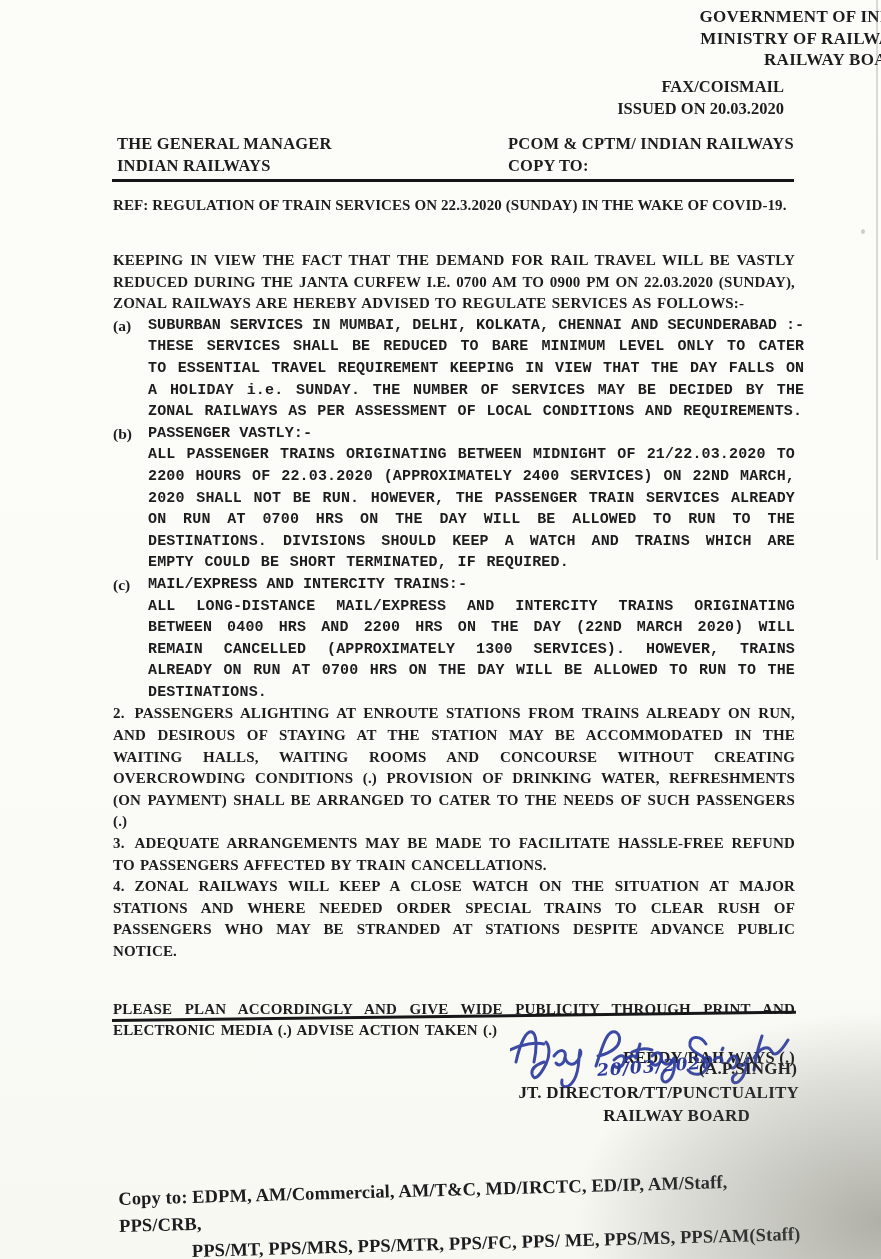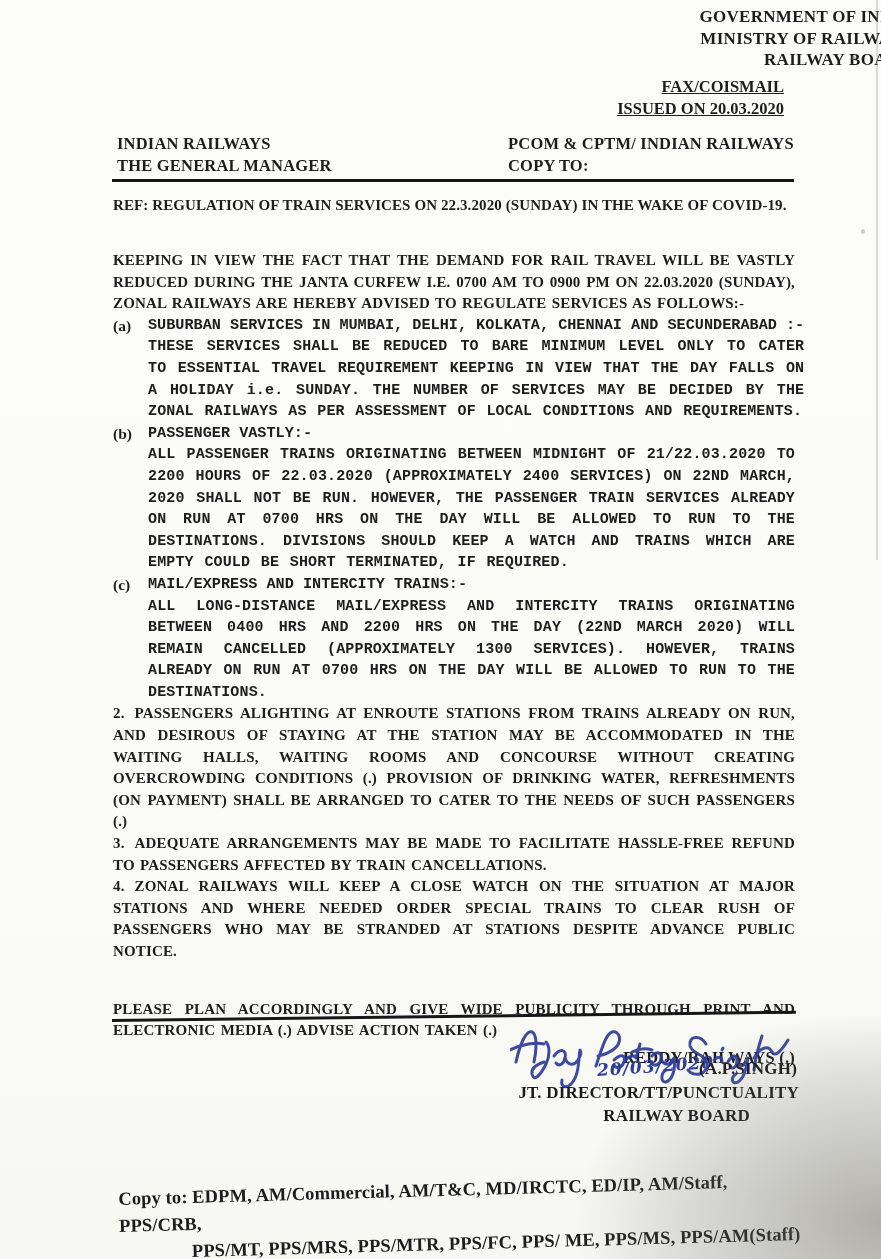--- a/index.html
+++ b/index.html
@@ -4,21 +4,21 @@
 <style>
   html,body{margin:0;padding:0;background:#ffffff;}
   #page{
     position:relative;width:881px;height:1259px;overflow:hidden;
     background:linear-gradient(180deg,#fcfcf9 0%,#fbfbf7 60%,#f8f8f3 100%);
     font-family:"Liberation Serif",serif;font-weight:700;color:#1d1d20;
   }
   .header-block{position:absolute;top:6px;left:0;width:100%;text-align:right;
     font-size:17px;line-height:21.5px;letter-spacing:.3px;padding-left:31px;}
   .fax-block{position:absolute;top:76px;right:97px;text-align:right;
-    font-size:16.5px;line-height:21.5px;text-decoration:underline;}
+    font-size:16.5px;line-height:21.5px;}
   .addr{position:absolute;top:133px;left:117px;font-size:16.5px;line-height:22px;letter-spacing:.2px;}
   .copyto{position:absolute;top:133px;left:508px;font-size:16.5px;line-height:22px;letter-spacing:.2px;}
   .rule1{position:absolute;top:179px;left:112px;width:682px;height:3px;background:#141416;}
   .flow{position:absolute;top:197px;left:113px;width:682px;}
   .subject{font-size:15px;letter-spacing:.1px;white-space:nowrap;margin-bottom:36px;}
   .para{font-size:15px;line-height:21.6px;text-align:justify;word-spacing:1.5px;letter-spacing:.15px;}
   .intro{}
   .item{display:flex;}
   .item-label{width:35px;flex:none;font-size:15.5px;line-height:21.6px;}
   .item-content{flex:1;font-family:Liberation Mono, monospace;}
@@ -54,22 +54,22 @@
     <div>MINISTRY OF RAILWAYS</div>
     <div>RAILWAY BOARD</div>
   </div>
 
   <div class="fax-block">
     <div>FAX/COISMAIL</div>
     <div>ISSUED ON 20.03.2020</div>
   </div>
 
   <div class="addr">
+    <div>THE GENERAL MANAGER</div>
     <div>INDIAN RAILWAYS</div>
-    <div>THE GENERAL MANAGER</div>
   </div>
 
   <div class="copyto">
     <div>PCOM &amp; CPTM/ INDIAN RAILWAYS</div>
     <div>COPY TO:</div>
   </div>
 
   <div class="rule1"></div>
 
   <div class="flow">

